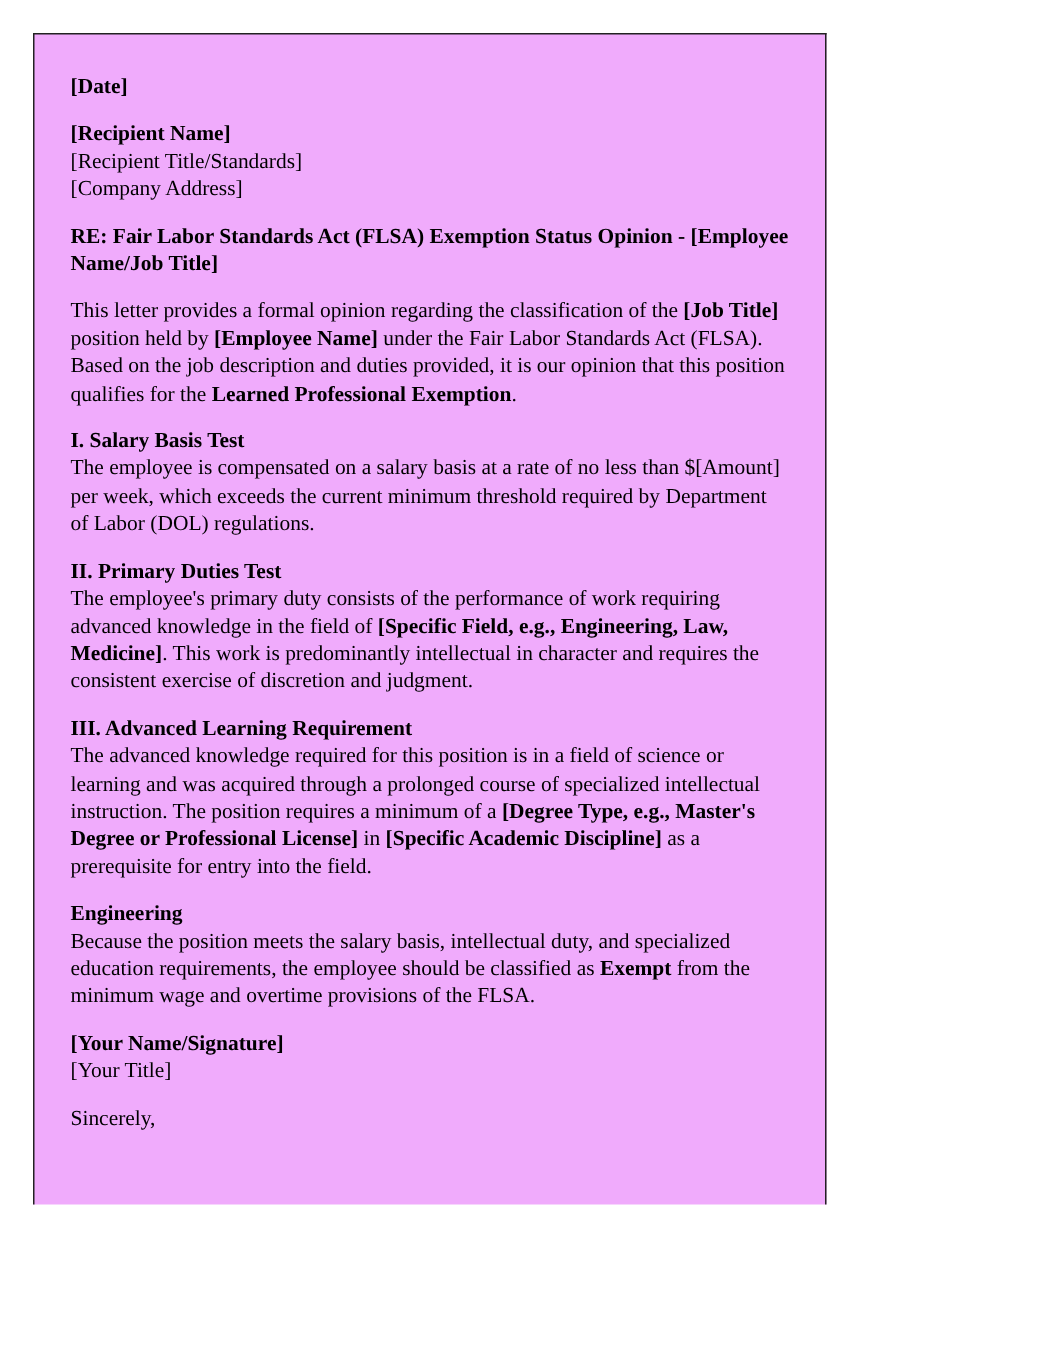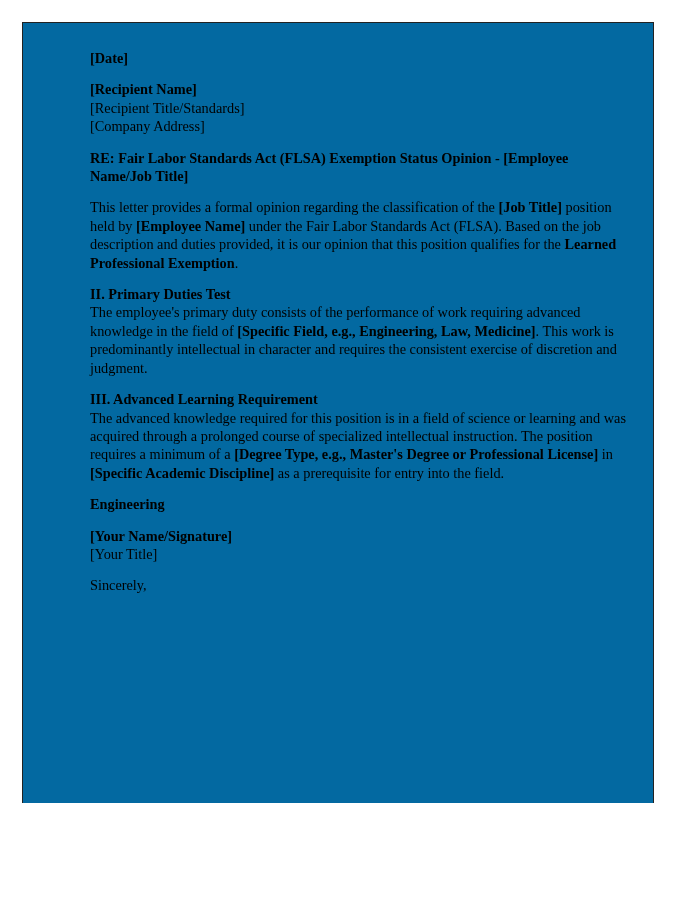--- a/index.html
+++ b/index.html
@@ -11,28 +11,27 @@
     width: 700px;
     height: 900px;
     overflow: hidden;
     font-family: "Liberation Serif", "DejaVu Serif", serif;
     color: #000000;
   }
   #page-frame {
     position: absolute;
     left: 22px;
     top: 22px;
-    width: 632px;
+    width: 529px;
     height: 781px;
     box-sizing: border-box;
     border: 1px solid #222222;
     border-bottom: none;
-    background: #0369a1;
+    background: #f0abfc;
     overflow: hidden;
-    padding-left: 43px;
   }
   #doc-body {
     padding: 26px 24px 0 24px;
     box-sizing: border-box;
   }
   p.block {
     margin: 0 0 13px 0;
     font-size: 14.3px;
     line-height: 18.4px;
     text-align: left;
@@ -69,37 +68,46 @@
 
     <p class="block b">
       <span>RE: Fair Labor Standards Act (FLSA) Exemption Status Opinion - [Employee Name/Job Title]</span>
     </p>
 
 
     <p class="block">
       <span>This letter provides a formal opinion regarding the classification of the </span><span class="b">[Job Title]</span><span> position held by </span><span class="b">[Employee Name]</span><span> under the Fair Labor Standards Act (FLSA). Based on the job description and duties provided, it is our opinion that this position qualifies for the </span><span class="b">Learned Professional Exemption</span><span>.</span>
     </p>
 
+    <div class="section">
+      <h3 class="heading">I. Salary Basis Test</h3>
+      <p class="block tight">
+        <span>The employee is compensated on a salary basis at a rate of no less than $[Amount] per week, which exceeds the current minimum threshold required by Department of Labor (DOL) regulations.</span>
+      </p>
+    </div>
 
     <div class="section">
       <h3 class="heading">II. Primary Duties Test</h3>
       <p class="block tight">
         <span>The employee's primary duty consists of the performance of work requiring advanced knowledge in the field of </span><span class="b">[Specific Field, e.g., Engineering, Law, Medicine]</span><span>. This work is predominantly intellectual in character and requires the consistent exercise of discretion and judgment.</span>
       </p>
     </div>
 
     <div class="section">
       <h3 class="heading">III. Advanced Learning Requirement</h3>
       <p class="block tight">
         <span>The advanced knowledge required for this position is in a field of science or learning and was acquired through a prolonged course of specialized intellectual instruction. The position requires a minimum of a </span><span class="b">[Degree Type, e.g., Master's Degree or Professional License]</span><span> in </span><span class="b">[Specific Academic Discipline]</span><span> as a prerequisite for entry into the field.</span>
       </p>
     </div>
 
     <div class="section">
       <h3 class="heading">Engineering</h3>
+      <p class="block tight">
+        <span>Because the position meets the salary basis, intellectual duty, and specialized education requirements, the employee should be classified as </span><span class="b">Exempt</span><span> from the minimum wage and overtime provisions of the FLSA.</span>
+      </p>
     </div>
 
     <p class="block sig-block">
       <span class="addr-line b">[Your Name/Signature]</span>
       <span class="addr-line">[Your Title]</span>
     </p>
 
     <p class="block">Sincerely,</p>
 
   </div>

